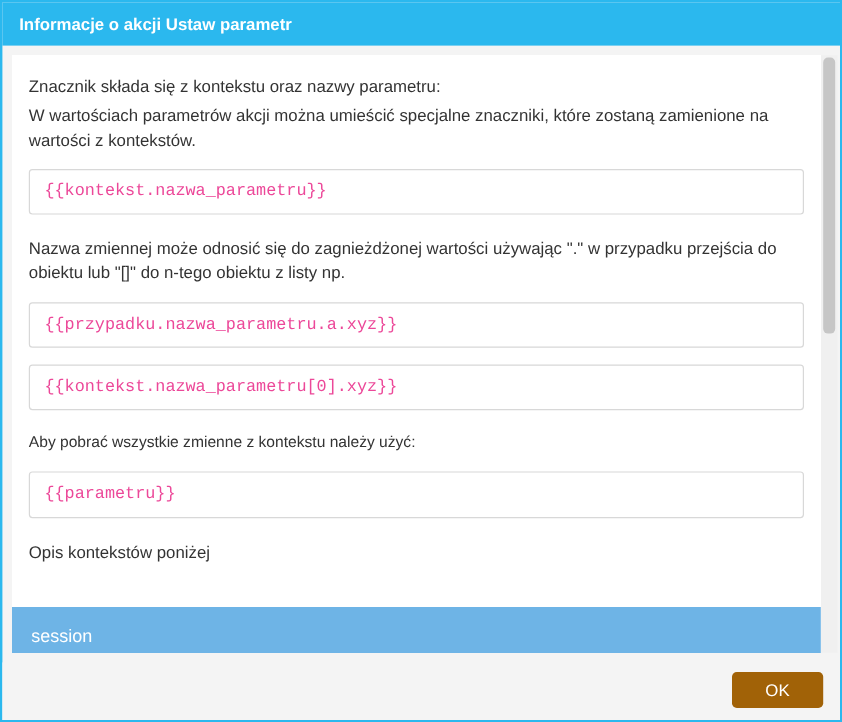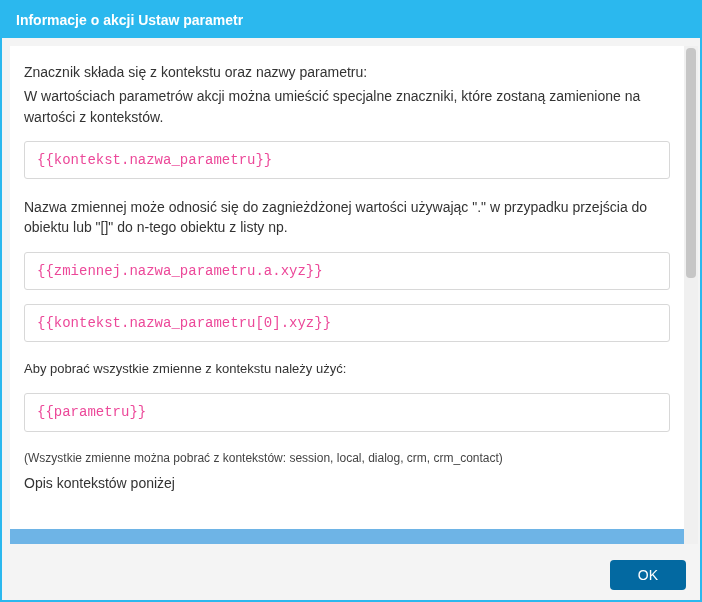--- a/index.html
+++ b/index.html
@@ -77,21 +77,21 @@
     cursor: pointer;
   }
   .footer {
     flex: 0 0 auto;
     background: #f4f4f4;
     padding: 8px 14px 10px 0;
     display: flex;
     justify-content: flex-end;
   }
   .ok-btn {
-    background: #0369a1;
+    background: #a16207;
     color: #fff;
     border: none;
     border-radius: 4px;
     font-size: 14px;
     padding: 7px 28px;
     cursor: pointer;
   }
 </style>
 </head>
 <body>
@@ -102,28 +102,27 @@
   <div class="body-wrap">
     <div class="content">
 
       <p class="intro">Znacznik składa się z kontekstu oraz nazwy parametru:</p>
       <p class="intro">W wartościach parametrów akcji można umieścić specjalne znaczniki, które zostaną zamienione na wartości z kontekstów.</p>
 
       <div class="codebox">{{kontekst.nazwa_parametru}}</div>
 
       <p class="para">Nazwa zmiennej może odnosić się do zagnieżdżonej wartości używając "." w przypadku przejścia do obiektu lub "[]" do n-tego obiektu z listy np.</p>
 
-      <div class="codebox tight">{{zmiennej.nazwa_parametru.a.xyz}}</div>
+      <div class="codebox tight">{{przypadku.nazwa_parametru.a.xyz}}</div>
       <div class="codebox">{{kontekst.nazwa_parametru[0].xyz}}</div>
 
       <p class="para" style="font-size:13px;">Aby pobrać wszystkie zmienne z kontekstu należy użyć:</p>
 
       <div class="codebox">{{parametru}}</div>
 
-      <p class="small-note">(Wszystkie zmienne można pobrać z kontekstów: session, local, dialog, crm, crm_contact)</p>
       <p class="subhead">Opis kontekstów poniżej</p>
 
       <div class="spacer"></div>
 
       <div class="accordion">
         <span>session</span>
 
       </div>
 
     </div>

